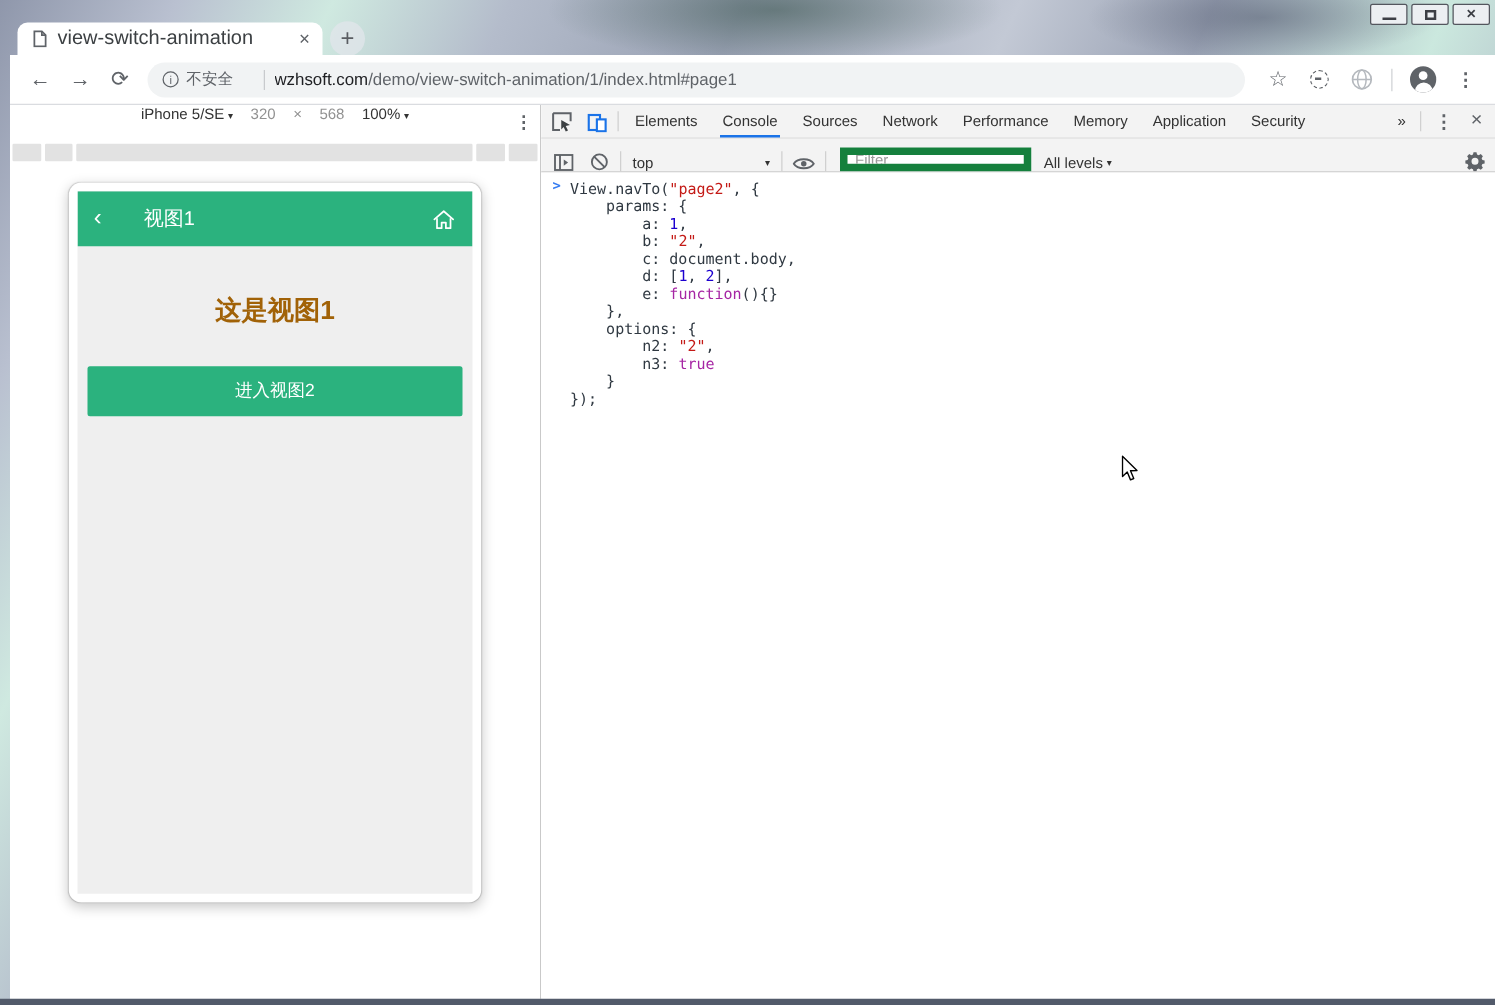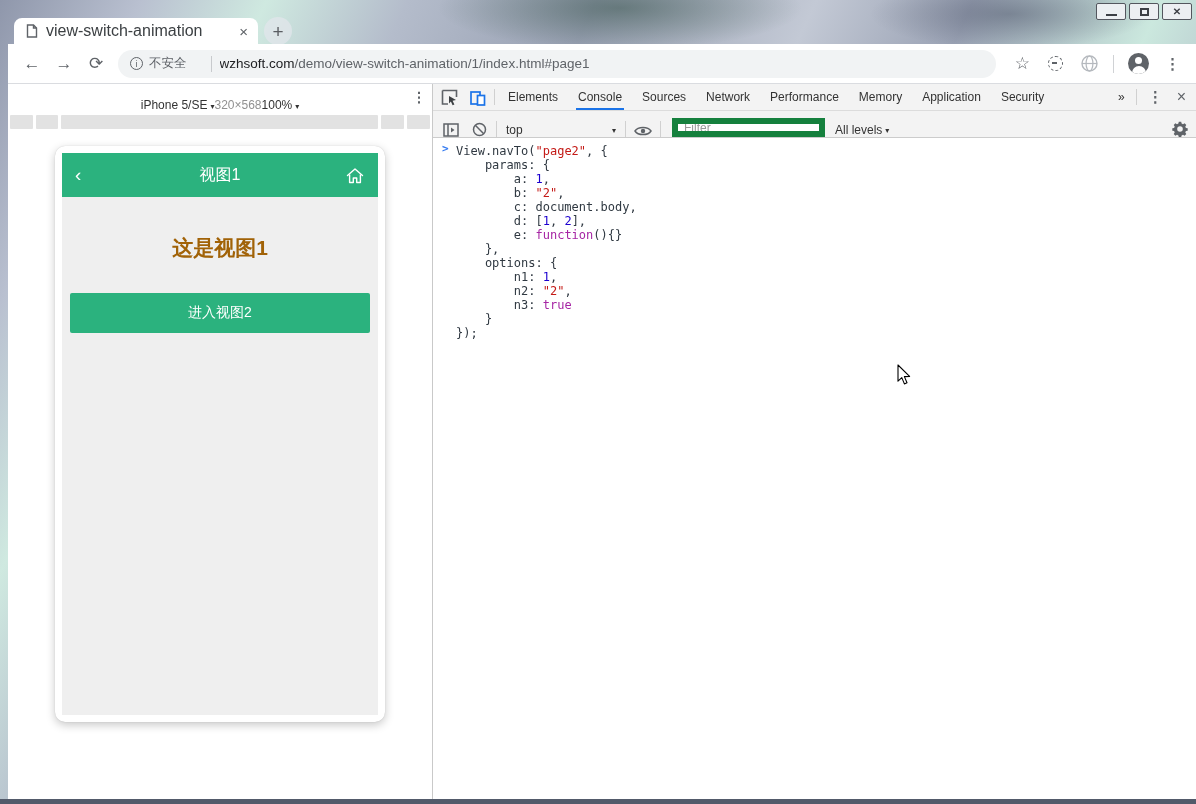--- a/index.html
+++ b/index.html
@@ -65,38 +65,38 @@
     border-radius:7px 7px 0 0; background:#fff; }
   .kebab { color:#5f6368; font-size:15px; font-weight:bold; padding:0 8px; letter-spacing:0; }
 
   
   .content { left:0; top:84px; right:0; bottom:0; display:flex; background:#fff; }
   .device-pane { width:424px; position:relative; background:#fff; flex:none; }
   .split { width:1px; background:#c9c9c9; flex:none; }
   .devtools { flex:1; display:flex; flex-direction:column; background:#fff; min-width:0; }
 
   
-  .dev-toolbar { height:28px; display:flex; align-items:flex-end; justify-content:center;
-    font-size:12px; color:#333; position:relative; }
+  .dev-toolbar { height:28px; display:flex; align-items:flex-start; justify-content:center;
+    gap:14px; font-size:12px; color:#333; position:relative; }
   .dev-toolbar .dim { color:#919191; }
   .caret { font-size:8px; color:#333; margin-left:3px; }
   .dev-kebab { position:absolute; right:6px; top:5px; color:#5f6368; font-size:14px;
     font-weight:bold; }
   .media-bar { display:flex; gap:3px; padding:3px 2px 0 2px; height:18px; }
   .mb { background:#e2e2e2; height:14px; border-radius:1px; }
   .mb1{width:23px;} .mb2{width:22px;} .mb3{flex:1;} .mb4{width:23px;} .mb5{width:23px;}
 
   
   .phone { position:absolute; left:47px; top:62px; width:330px; height:576px; background:#fff;
     border-radius:10px; padding:7px; box-shadow:0 3px 10px rgba(0,0,0,.22), 0 0 1px rgba(0,0,0,.2); }
   .screen { width:100%; height:100%; background:#efefef; overflow:hidden; }
   .p-header { height:44px; background:var(--green); display:flex; align-items:center;
     padding:0 13px; color:#fff; }
   .p-back { font-size:19px; width:40px; }
-  .p-title { flex:1; text-align:center; font-size:16px; }
+  .p-title { flex:1; font-size:16px; }
   .p-home { width:40px; display:flex; justify-content:flex-end; }
   .p-heading { margin-top:37px; text-align:center; font-size:21px; font-weight:bold; color:#a16207; }
   .p-btn { margin:31px 8px 0; height:40px; background:var(--green); border-radius:2px;
     color:#fff; font-size:14px; display:flex; align-items:center; justify-content:center; }
 
   
   .dt-row1 { height:27px; background:#f3f3f3; border-bottom:1px solid #dcdcdc; display:flex;
     align-items:center; flex:none; }
   .dt-ico { width:28px; display:flex; align-items:center; justify-content:center; flex:none; }
   .dt-vsep { width:1px; height:16px; background:#d0d0d0; margin:0 3px; flex:none; }
@@ -302,21 +302,20 @@
           <div>
               <div class="code-line"><span class="tok-p">View.navTo(</span><span class="tok-s">"page2"</span><span class="tok-p">, {</span></div>
               <div class="code-line"><span class="tok-p">    params: {</span></div>
               <div class="code-line"><span class="tok-p">        a: </span><span class="tok-n">1</span><span class="tok-p">,</span></div>
               <div class="code-line"><span class="tok-p">        b: </span><span class="tok-s">"2"</span><span class="tok-p">,</span></div>
               <div class="code-line"><span class="tok-p">        c: document.body,</span></div>
               <div class="code-line"><span class="tok-p">        d: [</span><span class="tok-n">1</span><span class="tok-p">, </span><span class="tok-n">2</span><span class="tok-p">],</span></div>
               <div class="code-line"><span class="tok-p">        e: </span><span class="tok-k">function</span><span class="tok-p">(){}</span></div>
               <div class="code-line"><span class="tok-p">    },</span></div>
               <div class="code-line"><span class="tok-p">    options: {</span></div>
-              <div class="code-line"><span class="tok-p">        n1: </span><span class="tok-n">1</span><span class="tok-p">,</span></div>
               <div class="code-line"><span class="tok-p">        n2: </span><span class="tok-s">"2"</span><span class="tok-p">,</span></div>
               <div class="code-line"><span class="tok-p">        n3: </span><span class="tok-k">true</span></div>
               <div class="code-line"><span class="tok-p">    }</span></div>
               <div class="code-line"><span class="tok-p">});</span></div>
             </div>
         </div>
       </div>
     </div>
   </div>
 </div>

